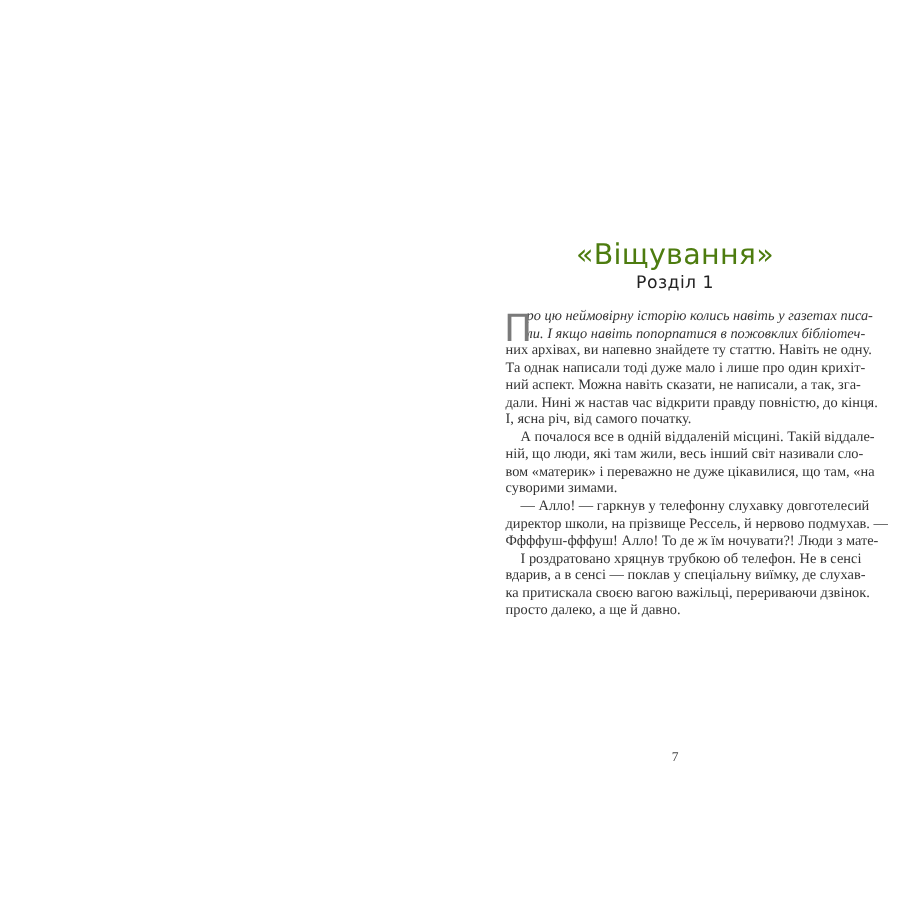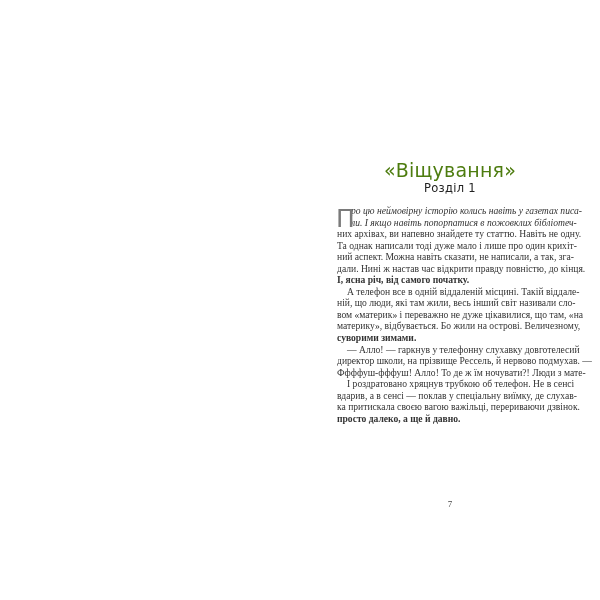--- a/index.html
+++ b/index.html
@@ -16,21 +16,21 @@
     }
     .chapter-title {
       position:absolute; left:0; width:300px; top:159px; text-align:center;
       font-family:"DejaVu Sans", sans-serif; font-size:19px; color:#4d7c0f; letter-spacing:0.2px;
     }
     .body-text {
       position:absolute; left:37px; top:205px; width:227px;
       font-size:9.6px; line-height:11.55px; color:#333;
     }
     .line { display:block; white-space:nowrap; text-align:justify; text-align-last:justify; height:11.55px; }
-    .line.last { text-align-last:left;font-weight:bold; }
+    .line.last { text-align-last:left; }
     .line.indent { padding-left:10px; }
     .line.dc { padding-left:14px;font-style:italic; }
     .drop-cap {
       position:absolute; left:-1px; top:3px; font-family:"DejaVu Sans", sans-serif;
       font-size:25px; line-height:22px; color:#7a7a7a;
     }
     .page-number {
       position:absolute; left:0; width:300px; top:499px; text-align:center;
       font-size:9px; color:#444;
     }
@@ -52,24 +52,23 @@
         <span class="line dc">ро цю неймовірну історію колись навіть у газетах писа-</span>
         <span class="line dc">ли. І якщо навіть попорпатися в пожовклих бібліотеч-</span>
         <span class="line">них архівах, ви напевно знайдете ту статтю. Навіть не одну.</span>
         <span class="line">Та однак написали тоді дуже мало і лише про один крихіт-</span>
         <span class="line">ний аспект. Можна навіть сказати, не написали, а так, зга-</span>
         <span class="line">дали. Нині ж настав час відкрити правду повністю, до кінця.</span>
         <span class="line last">І, ясна річ, від самого початку.</span>
       </div>
 
       <div>
-        <span class="line indent">А телефон все в одній віддаленій місцині. Такій віддале-</span>
+        <span class="line indent">А почалося все в одній віддаленій місцині. Такій віддале-</span>
         <span class="line">ній, що люди, які там жили, весь інший світ називали сло-</span>
         <span class="line">вом «материк» і переважно не дуже цікавилися, що там, «на</span>
-        <span class="line">материку», відбувається. Бо жили на острові. Величезному,</span>
         <span class="line last">суворими зимами.</span>
       </div>
 
       <div>
         <span class="line indent">— Алло! — гаркнув у телефонну слухавку довготелесий</span>
         <span class="line">директор школи, на прізвище Рессель, й нервово подмухав. —</span>
         <span class="line">Ффффуш-фффуш! Алло! То де ж їм ночувати?! Люди з мате-</span>
       </div>
 
       <div>

